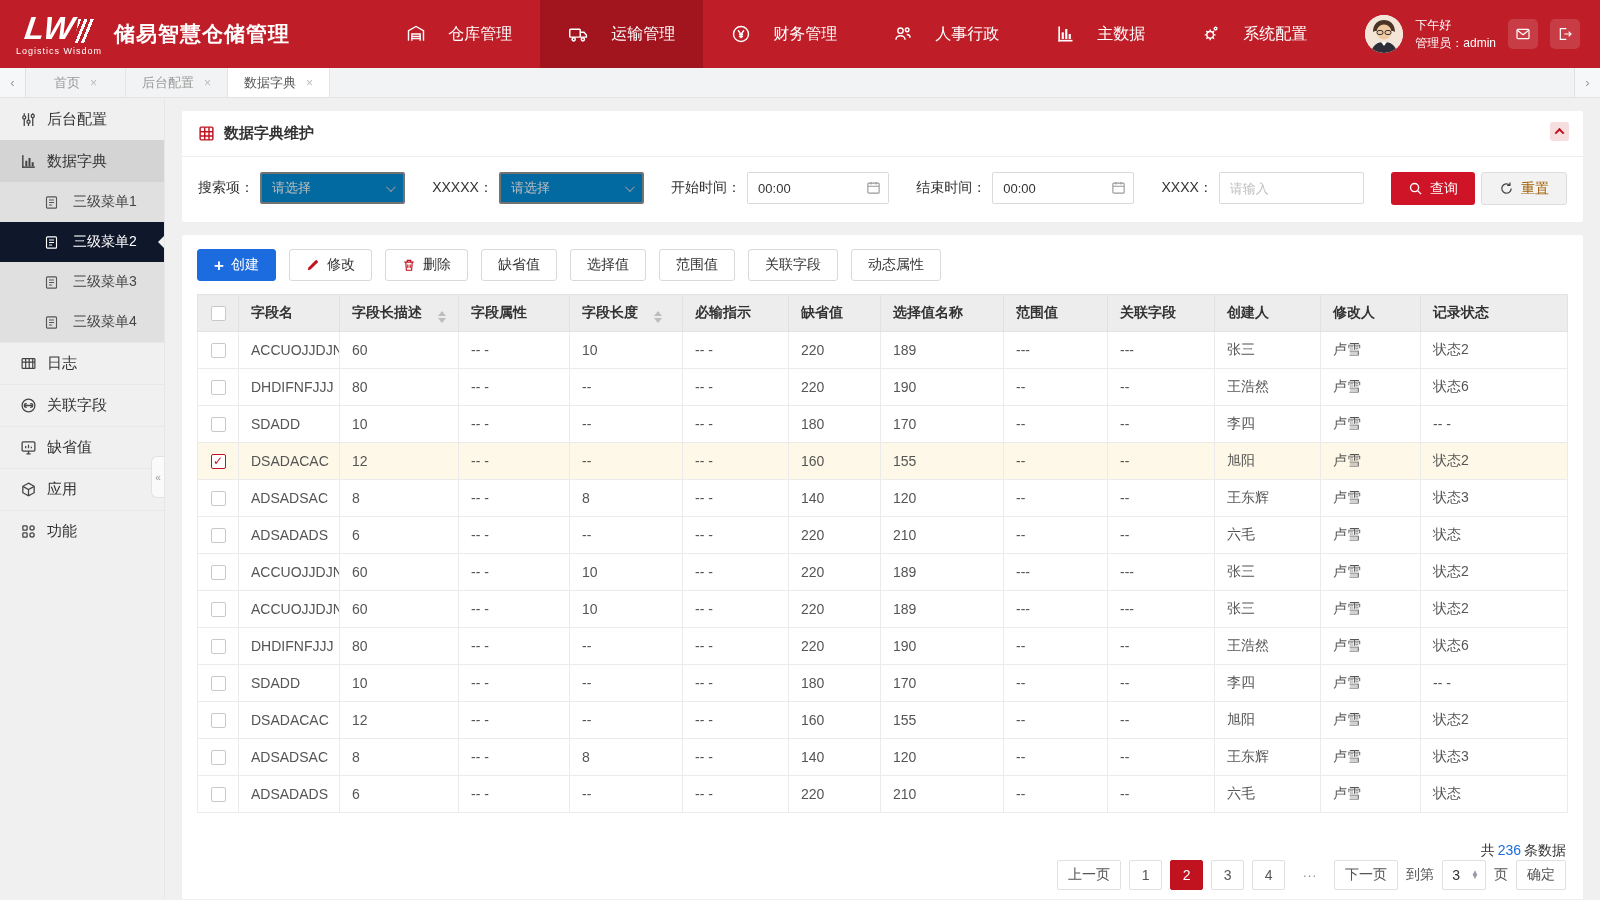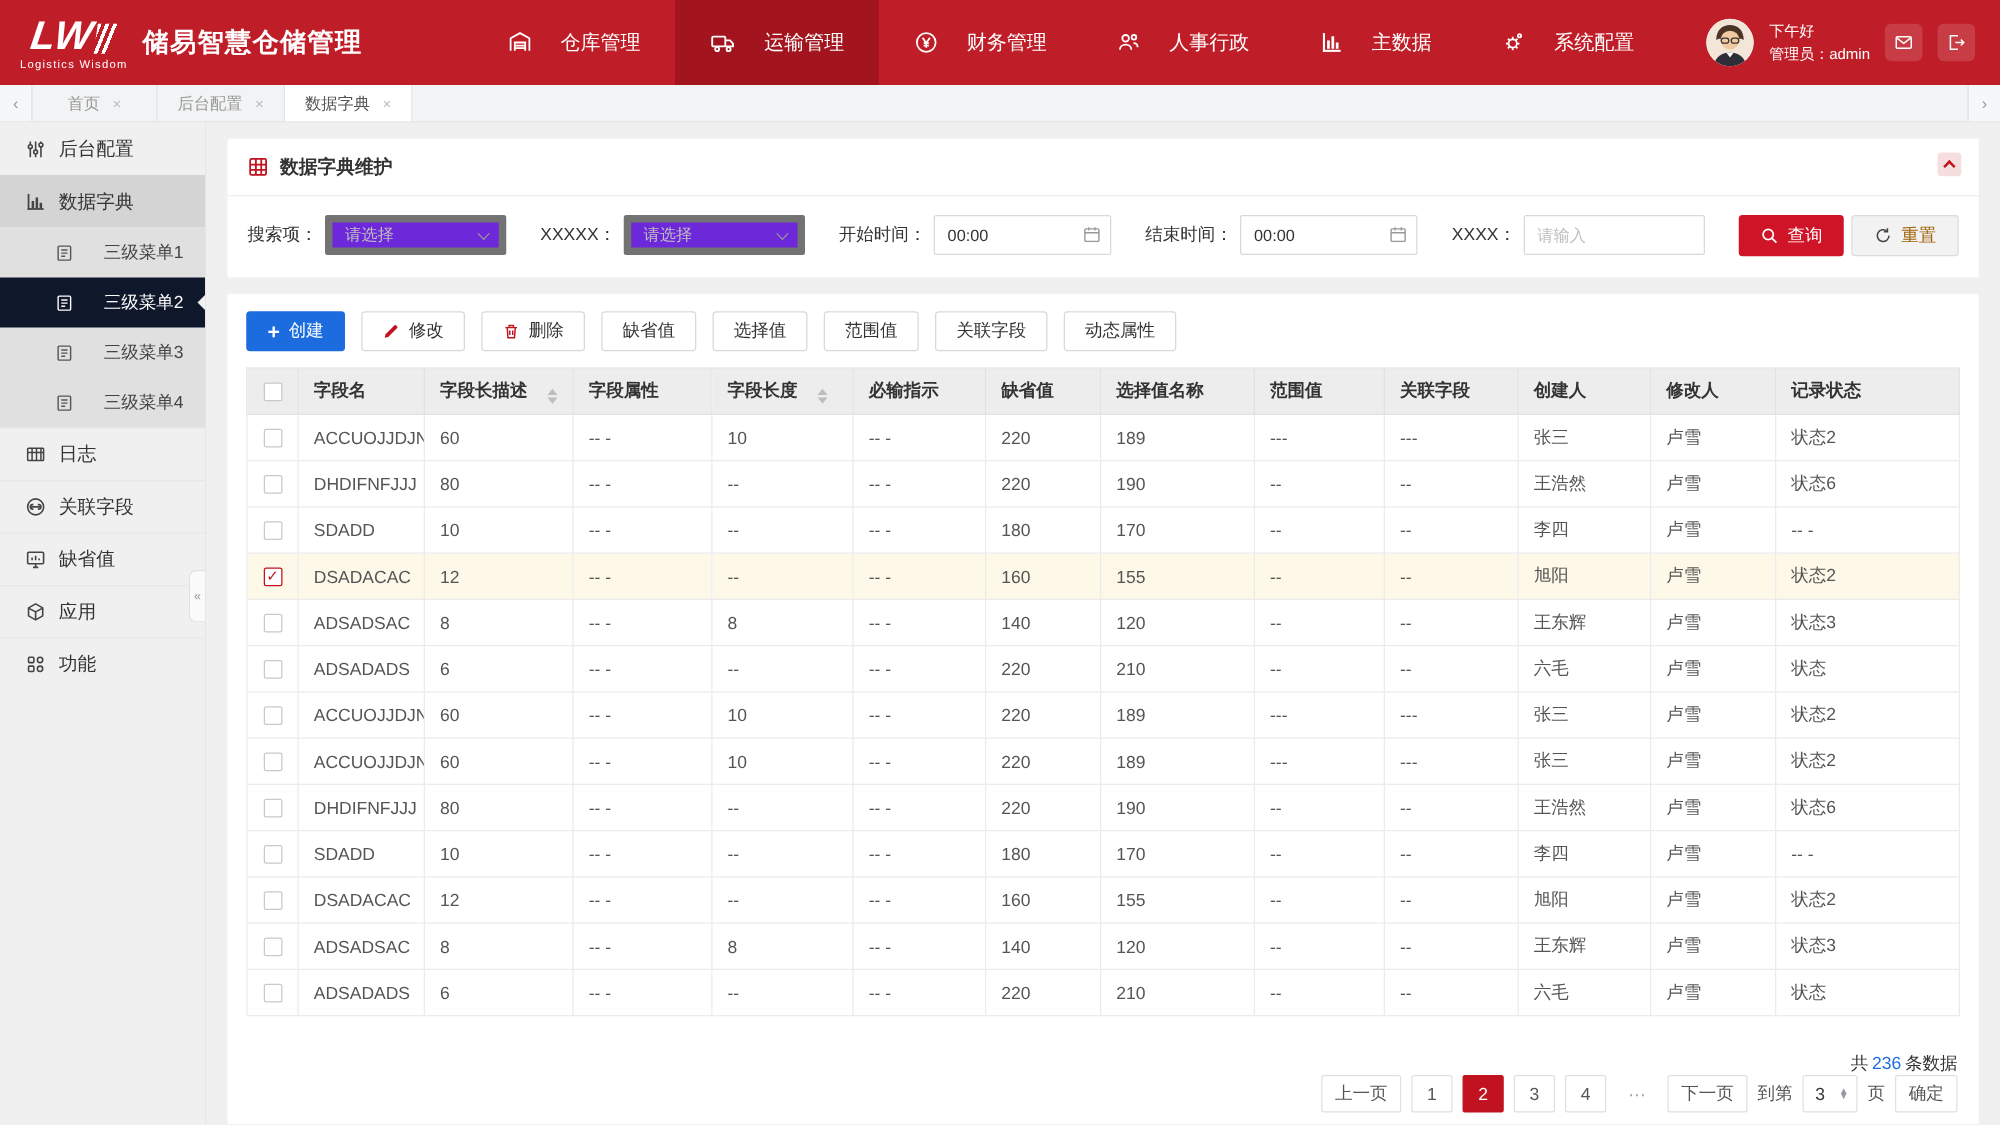--- a/index.html
+++ b/index.html
@@ -32,37 +32,37 @@
   .tab.active { background:#fff; color:#555; }
   .tab .x { font-size:12px; color:#bbb; }
 
   
   .layout { display:flex; height:801px; }
   .sidebar { width:165px; background:#f0f0f0; position:relative; flex:0 0 auto; border-right:1px solid #e6e6e6; }
   .side-item { height:42px; display:flex; align-items:center; gap:10px; padding-left:20px; font-size:15px; cursor:pointer; border-top:1px solid #e8e8e8; }
   .side-item:first-child { border-top:none; }
   .side-group-head { height:42px; display:flex; align-items:center; gap:10px; padding-left:20px; font-size:15px; background:#d4d4d4; cursor:pointer; }
   .side-sub { background:#e0e0e0; }
-  .sub-item { height:40px; display:flex; align-items:center; gap:24px; padding-left:44px; font-size:14px; color:#444; cursor:pointer; position:relative; }
+  .sub-item { height:40px; display:flex; align-items:center; gap:14px; padding-left:44px; font-size:14px; color:#444; cursor:pointer; position:relative; }
   .sub-item.active { background:#0f172a; color:#fff; }
   .sub-item.active::after { content:""; position:absolute; right:0; top:50%; margin-top:-6px; border:6px solid transparent; border-right-color:#f0f0f0; }
   .collapse-handle { position:absolute; right:0; top:358px; width:13px; height:42px; background:#fafafa; border:1px solid #e2e2e2; border-right:none; border-radius:6px 0 0 6px; display:flex; align-items:center; justify-content:center; color:#999; font-size:10px; cursor:pointer; }
 
   
   .content { flex:1; padding:13px 17px; overflow:hidden; }
   .card { background:#fff; border-radius:2px; }
   .card-title-row { display:flex; align-items:center; gap:9px; padding:13px 16px; border-bottom:1px solid #eee; position:relative; }
   .card-title { font-size:15px; font-weight:bold; color:#333; }
   .collapse-btn { position:absolute; right:14px; top:11px; width:19px; height:19px; background:#f7dede; border-radius:3px; display:flex; align-items:center; justify-content:center; cursor:pointer; }
   .chev-up { width:7px; height:7px; border-left:2px solid #c0121f; border-top:2px solid #c0121f; transform:rotate(45deg) translate(1px,1px); }
 
   .filter-row { display:flex; align-items:flex-start; justify-content:space-between; padding:15px 16px 17px; }
   .fgroup { display:flex; align-items:center; gap:6px; }
   .flabel { font-size:14px; color:#333; white-space:nowrap; }
-  .select { width:145px; height:32px; border:6px solid #737373; border-radius:2px; display:flex; align-items:center; justify-content:space-between; padding:0 10px; cursor:pointer; background:#6d28d9; }
+  .select { width:145px; height:32px; border:2px solid #737373; border-radius:2px; display:flex; align-items:center; justify-content:space-between; padding:0 10px; cursor:pointer; background:#0369a1; }
   .select .ph { color:#bfbfbf; font-size:13px; }
   .chev-down { width:7px; height:7px; border-right:1.5px solid #999; border-bottom:1.5px solid #999; transform:rotate(45deg) translateY(-2px); }
   .inputbox { position:relative; }
   .inputbox input { width:145px; height:32px; border:1px solid #d9d9d9; border-radius:2px; padding:0 10px; font-size:13px; color:#333; font-family:inherit; outline:none; }
   .inputbox.time input { width:142px; padding-right:30px; }
   .inputbox input::placeholder { color:#bfbfbf; }
   .inputbox .cal { position:absolute; right:8px; top:8px; }
   .btn { height:33px; border:none; border-radius:3px; font-size:14px; display:inline-flex; align-items:center; gap:7px; padding:0 17px; cursor:pointer; font-family:inherit; }
   .btn-query { background:#ce1426; color:#fff; }
   .btn-reset { background:#f2f2f2; color:#a16207; border:1px solid #dcdcdc; }

